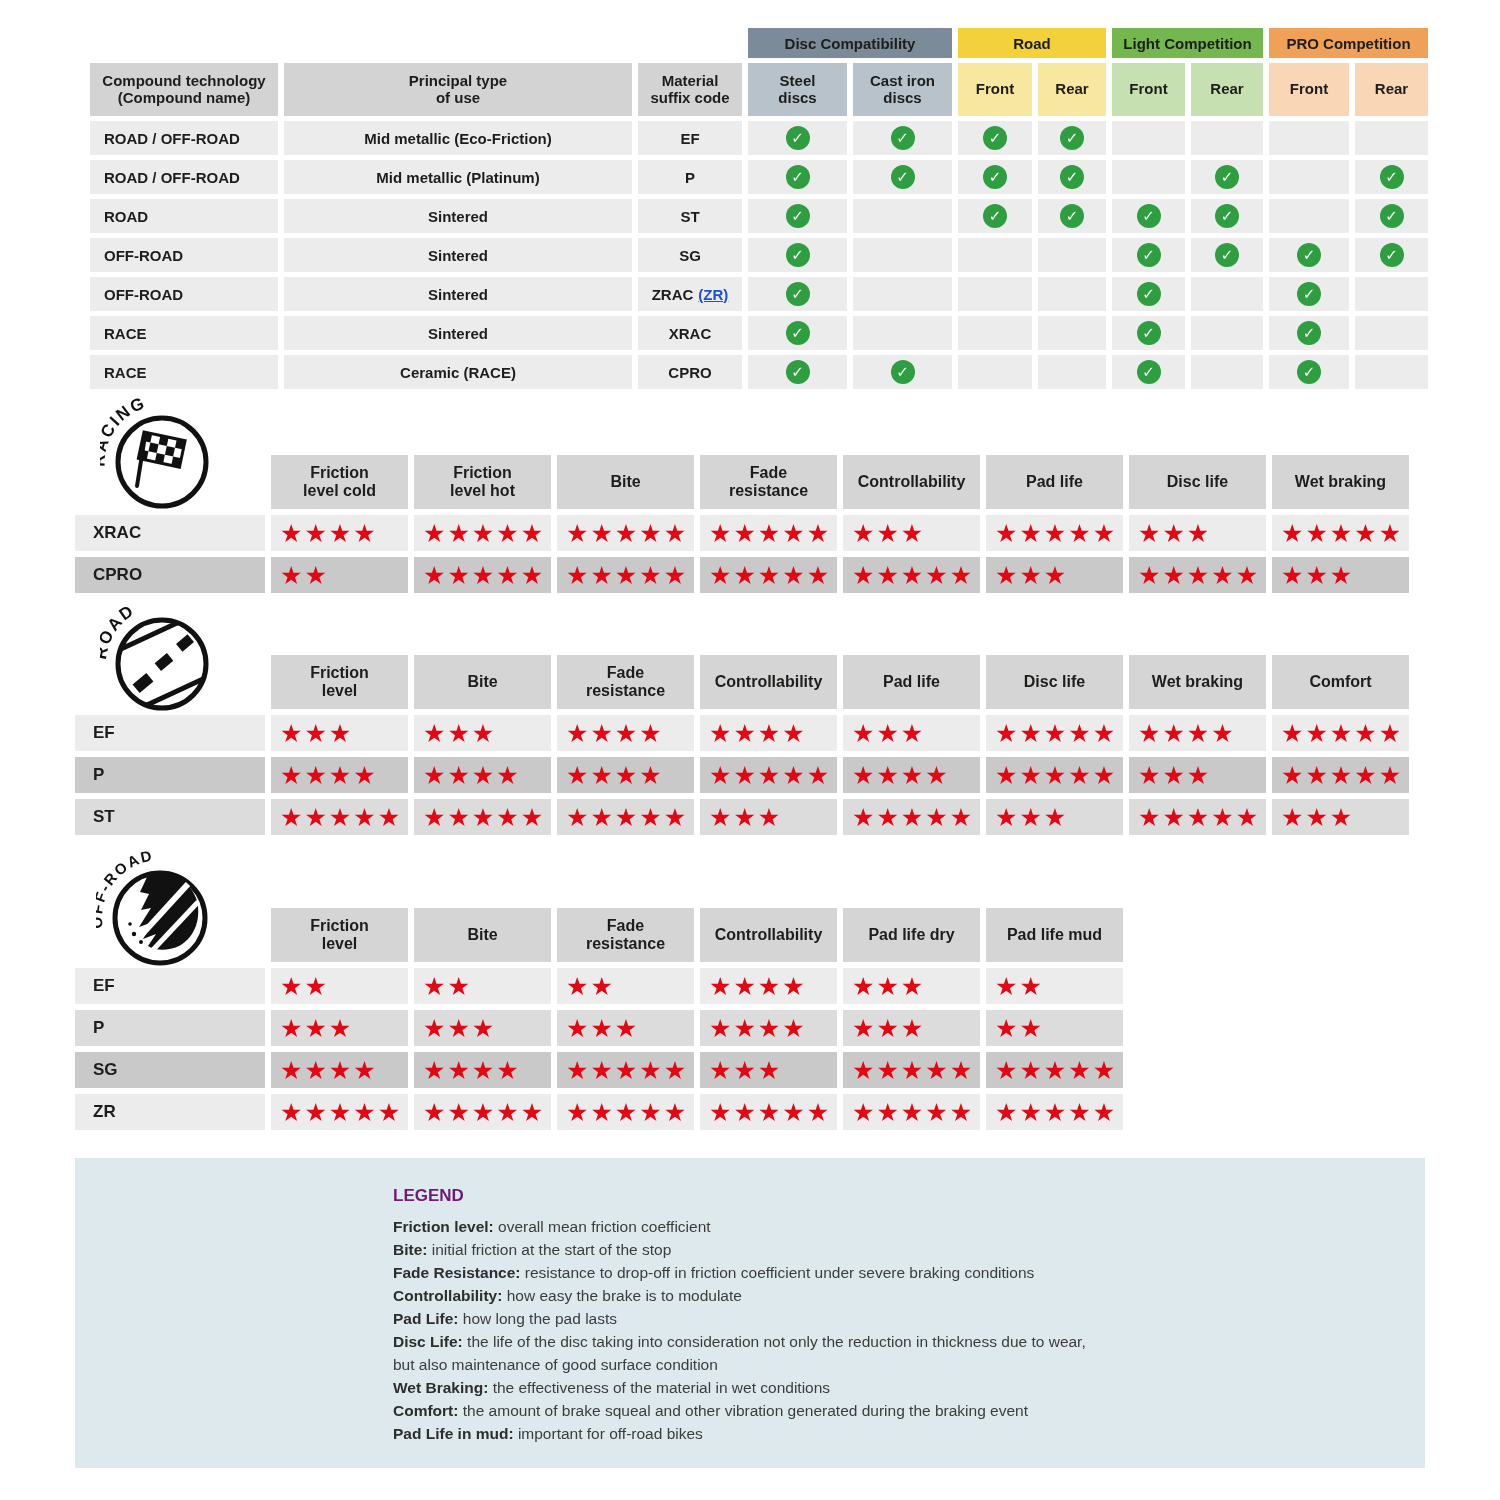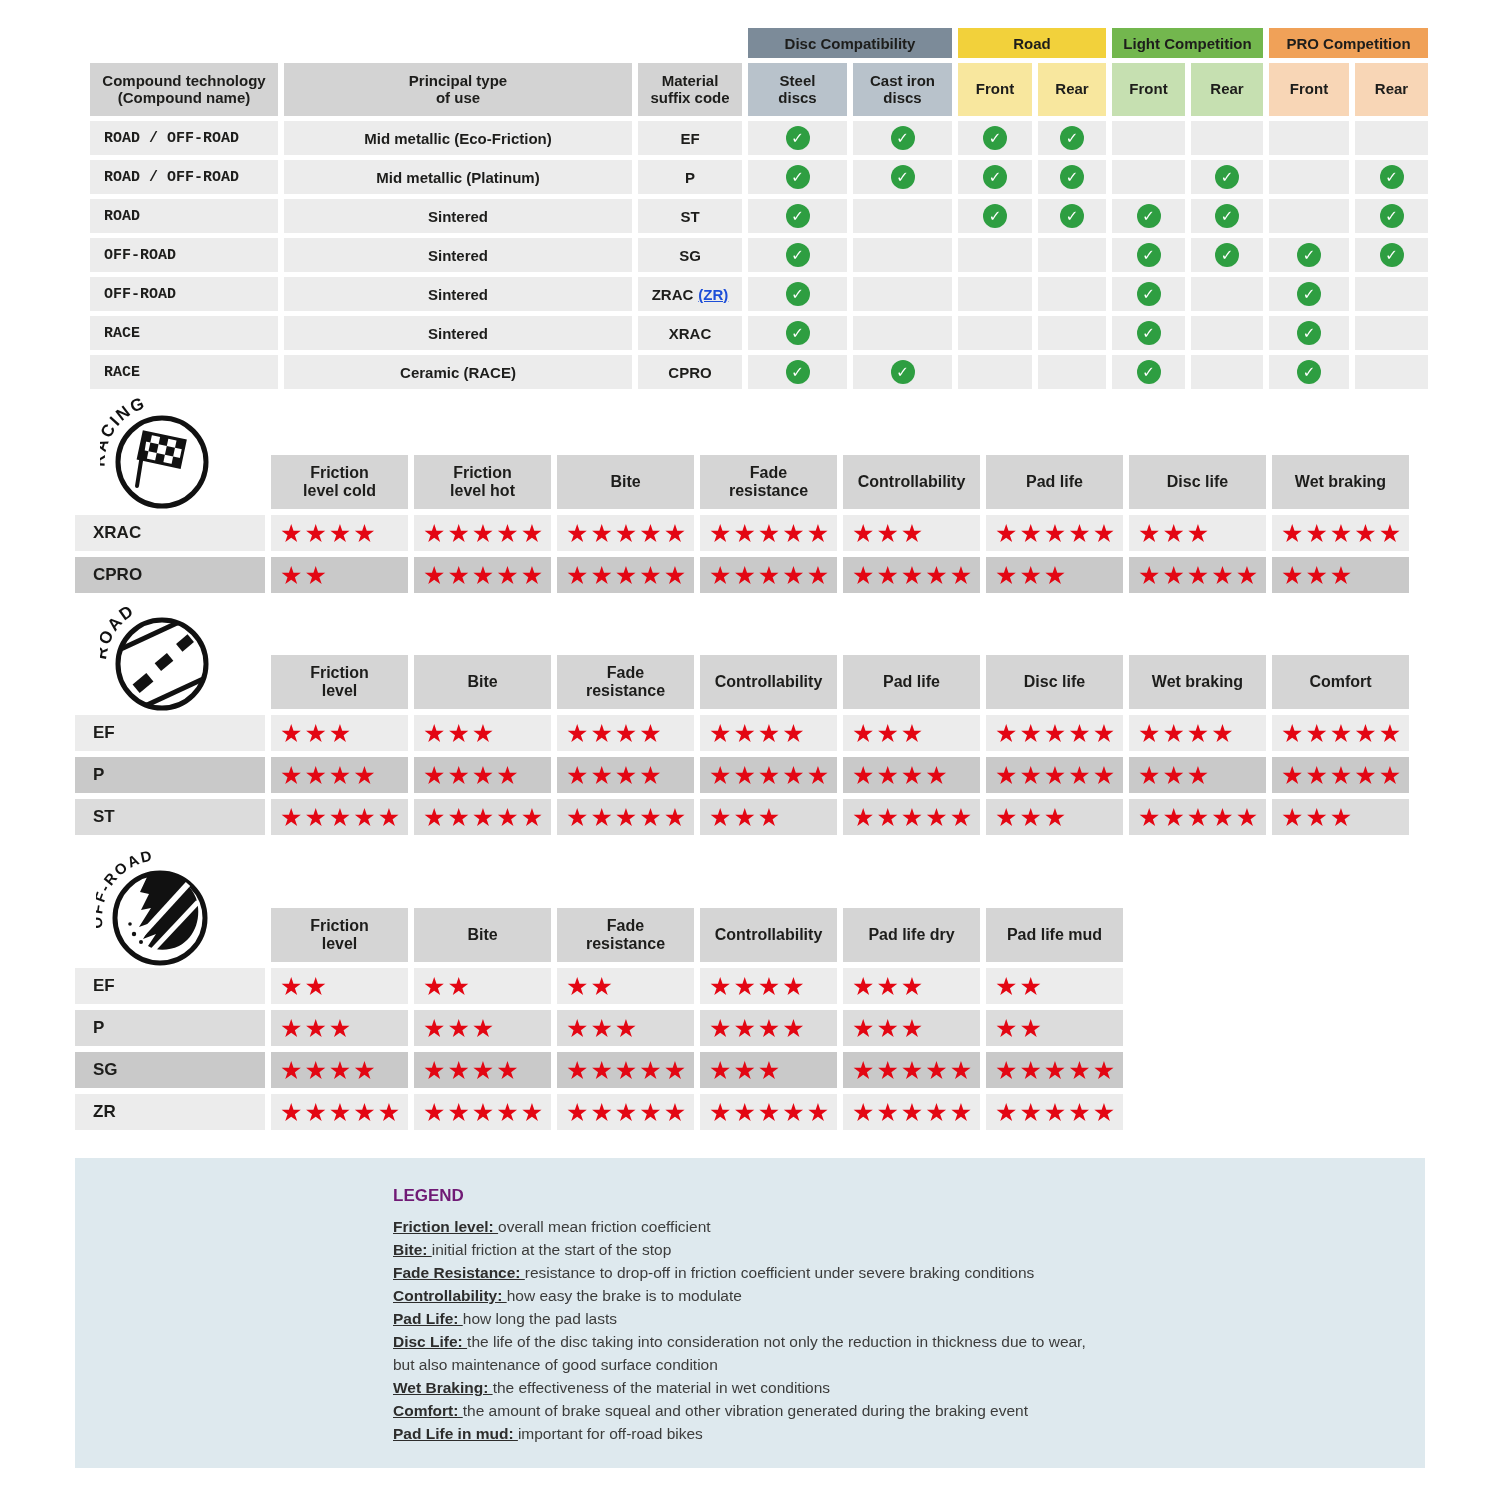--- a/index.html
+++ b/index.html
@@ -21,21 +21,21 @@
   .hdr-road{background:#f2d13b;}
   .hdr-light{background:#73b74e;}
   .hdr-pro{background:#f0a158;}
   .col-header{font-weight:bold;font-size:15px;line-height:1.12;white-space:pre-line;}
   .sub-gray{background:#d3d3d3;}
   .sub-disc{background:#b8c2cb;}
   .sub-road{background:#f8e79e;}
   .sub-light{background:#c6e0b1;}
   .sub-pro{background:#f8d6b6;}
   .data-cell{background:#ececec;font-weight:bold;font-size:15px;}
-  .use-cell{justify-content:flex-start;padding-left:14px;text-align:left;font-family:Liberation Mono, monospace;}
+  .use-cell{justify-content:flex-start;padding-left:14px;text-align:left;}
   .code-alt{color:#1d4ed8;margin-left:5px;text-decoration:underline;}
   .check{
     width:24px;height:24px;border-radius:50%;background:#2e9e41;color:#fff;
     font-size:15px;font-weight:bold;display:flex;align-items:center;justify-content:center;
   }
   
   .rating-grid{position:absolute;left:75px;display:grid;gap:6px;}
   #sec-racing{top:455px;grid-template-columns:190px repeat(8,137px);grid-template-rows:54px 36px 36px;}
   #sec-road{top:655px;grid-template-columns:190px repeat(8,137px);grid-template-rows:54px 36px 36px 36px;}
   #sec-offroad{top:908px;grid-template-columns:190px repeat(6,137px);grid-template-rows:54px repeat(4,36px);}
@@ -51,21 +51,21 @@
   .sect-icon{position:absolute;}
   #icon-racing{left:100px;top:396px;}
   #icon-road{left:100px;top:598px;}
   #icon-offroad{left:96px;top:850px;}
   .icon-arc-text{font-family:"Liberation Sans",sans-serif;font-weight:bold;font-size:17px;letter-spacing:2px;fill:#111;}
   
   #legend{position:absolute;left:75px;top:1158px;width:1350px;height:310px;background:#dee9ee;}
   .legend-inner{padding:28px 40px 0 318px;}
   .legend-title{color:#701a75;font-weight:bold;font-size:17px;margin-bottom:9px;}
   .legend-line{font-size:15.5px;line-height:23px;color:#3c3c3b;}
-  .legend-line b{color:#2d2d2c;text-decoration:underline;}
+  .legend-line b{color:#2d2d2c;}
 </style>
 </head>
 <body>
 
 <div id="compat-table">
     <div class="cell spacer" style="grid-column: span 3;"></div>
     <div class="cell group-header hdr-disc" style="grid-column: span 2;">Disc Compatibility</div>
     <div class="cell group-header hdr-road" style="grid-column: span 2;">Road</div>
     <div class="cell group-header hdr-light" style="grid-column: span 2;">Light Competition</div>
     <div class="cell group-header hdr-pro" style="grid-column: span 2;">PRO Competition</div>

